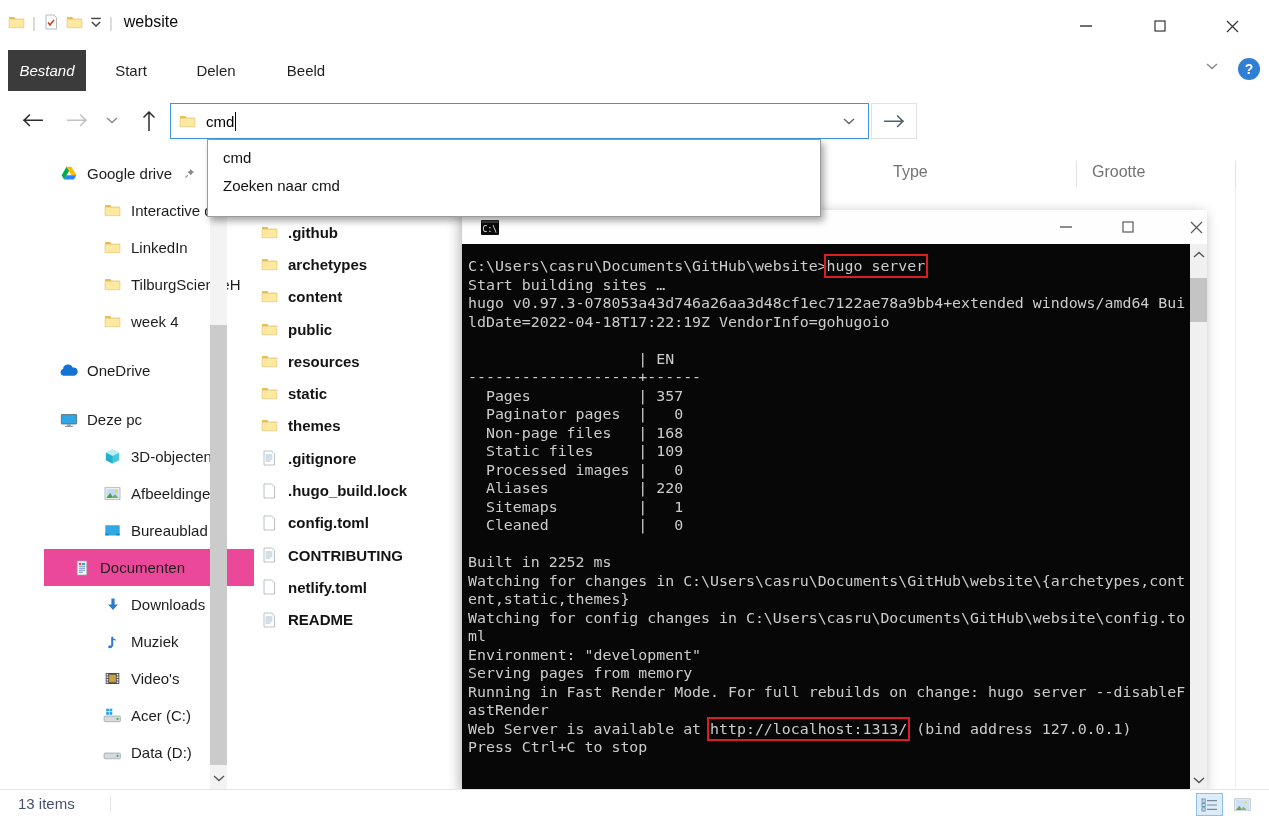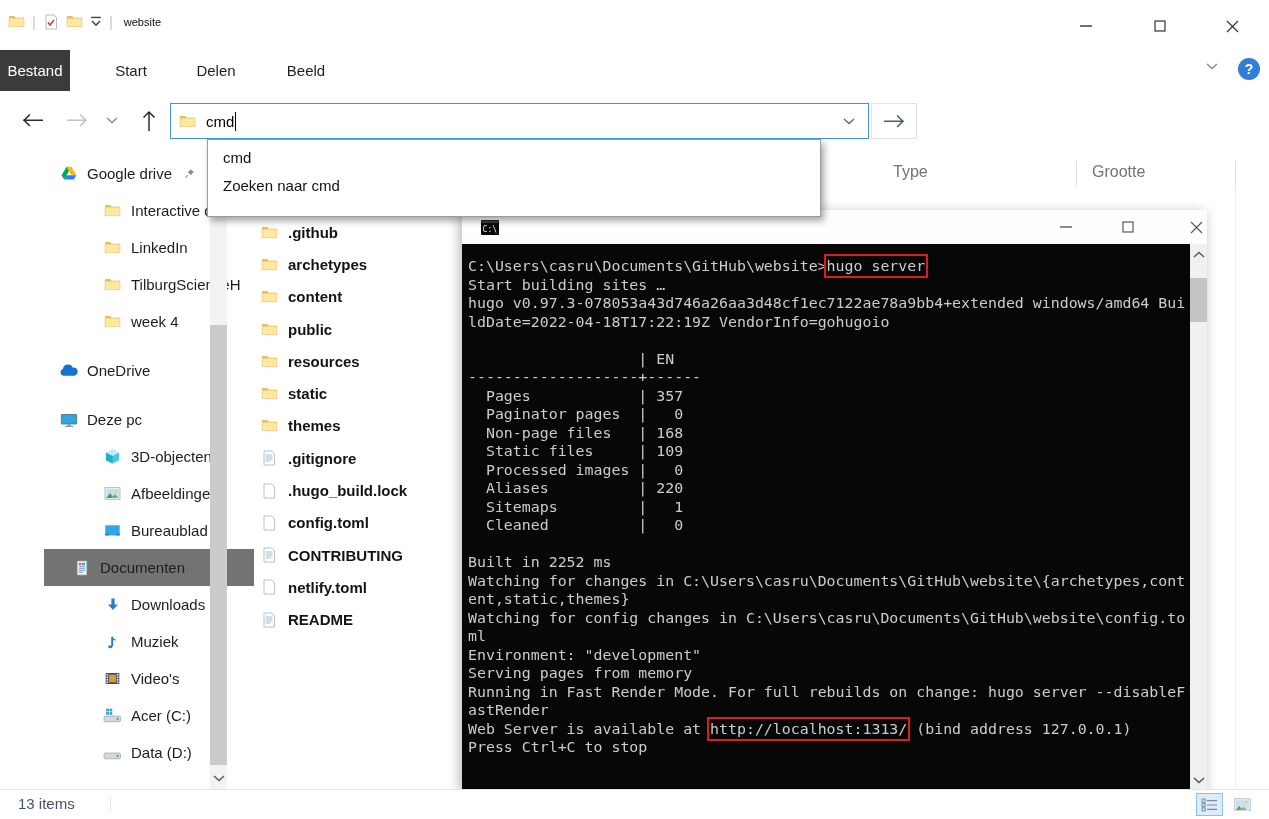--- a/index.html
+++ b/index.html
@@ -3,29 +3,29 @@
 <meta charset="utf-8">
 <style>
   html,body{margin:0;padding:0;background:#fff;}
   .stage{position:relative;width:1269px;height:819px;background:#fff;overflow:hidden;
          font-family:"Liberation Sans",sans-serif;color:#1a1a1a;}
   .ic{display:inline-flex;align-items:center;justify-content:center;line-height:0;}
 
   
   .qa{position:absolute;top:13px;left:8px;display:flex;align-items:center;gap:7px;z-index:2;}
   .qa-sep{color:#c9c9c9;font-size:15px;}
-  .win-title{font-size:11px;color:#0a0a0a;margin-left:4px;}
+  .win-title{font-size:16px;color:#0a0a0a;margin-left:4px;}
   .wc{position:absolute;top:12px;width:46px;height:28px;display:flex;align-items:center;justify-content:center;color:#333;z-index:2;}
   #wc-min{left:1063px;} #wc-max{left:1137px;} #wc-close{left:1209px;}
 
   
   .ribbon{position:absolute;top:50px;left:0;right:0;height:41px;z-index:2;}
   .tab{position:absolute;top:0;height:41px;line-height:41px;font-size:15px;color:#1f1f1f;text-align:center;cursor:default;}
   .tab.active{background:#3b3b3b;color:#fff;}
-  .tab:nth-child(1){left:0;width:70px;}
+  .tab:nth-child(1){left:8px;width:78px;font-style:italic;}
   .tab:nth-child(2){left:99px;width:64px;}
   .tab:nth-child(3){left:180px;width:72px;}
   .tab:nth-child(4){left:271px;width:70px;}
   .ribbon-chev{position:absolute;left:1206px;top:63px;color:#8a8a8a;z-index:2;}
   .help-btn{position:absolute;left:1238px;top:58px;width:22px;height:22px;border-radius:50%;
             background:#2f7fd6;color:#fff;font-size:14px;font-weight:bold;text-align:center;line-height:22px;z-index:2;}
 
   
   .navbtn{position:absolute;z-index:2;}
   #nav-back{left:21px;top:113px;color:#2c2c2c;}
@@ -52,21 +52,21 @@
   .colsep{position:absolute;top:161px;width:1px;height:26px;background:#e2e2e2;z-index:1;}
   #colsep0{left:1076px;} #colsep1{left:1235px;}
   .colline{position:absolute;left:1235px;top:187px;width:1px;height:601px;background:#efefef;z-index:1;}
 
   
   .sidebar{position:absolute;top:152px;left:0;width:234px;bottom:29px;z-index:2;}
   .sb-group{margin-bottom:12px;}
   .sb-group:first-child{margin-top:3px;}
   .sb-item{height:37px;display:flex;align-items:center;padding-left:59px;width:210px;box-sizing:border-box;font-size:15px;color:#1d1d1d;}
   .sb-item.ind{padding-left:59px;margin-left:44px;}
-  .sb-item.sel{background:#737373;padding-left:28px;}
+  .sb-item.sel{background:#ec4899;padding-left:28px;}
   .sb-item .ic{width:19px;height:19px;margin-right:9px;flex:none;}
   .sb-item .pin{margin-left:8px;}
   .sb-label{white-space:nowrap;overflow:hidden;}
   .sb-track{position:absolute;left:210px;top:0;width:17px;height:638px;background:#f3f3f3;}
   .sb-thumb{position:absolute;left:210px;top:173px;width:17px;height:440px;background:#cbcbcb;}
   .sb-down{position:absolute;left:210px;top:616px;width:17px;height:20px;display:flex;align-items:center;justify-content:center;color:#595959;}
 
   
   .files{position:absolute;left:260px;top:216px;width:200px;z-index:1;font-weight:bold;}
   .file-row{height:32.3px;display:flex;align-items:center;font-size:15px;color:#141414;}

